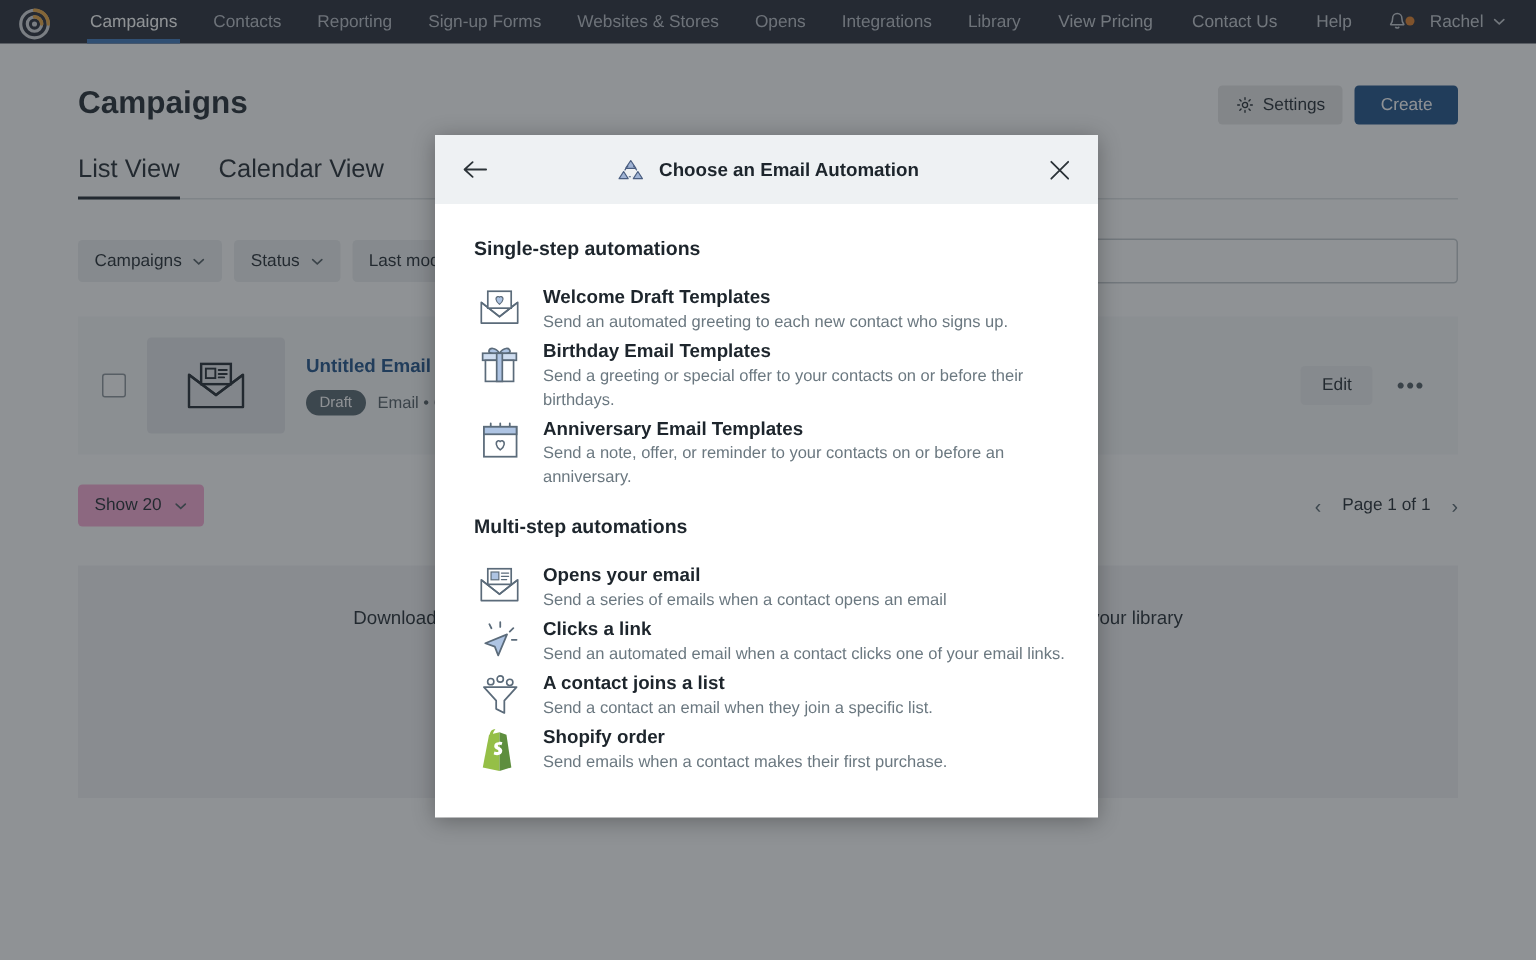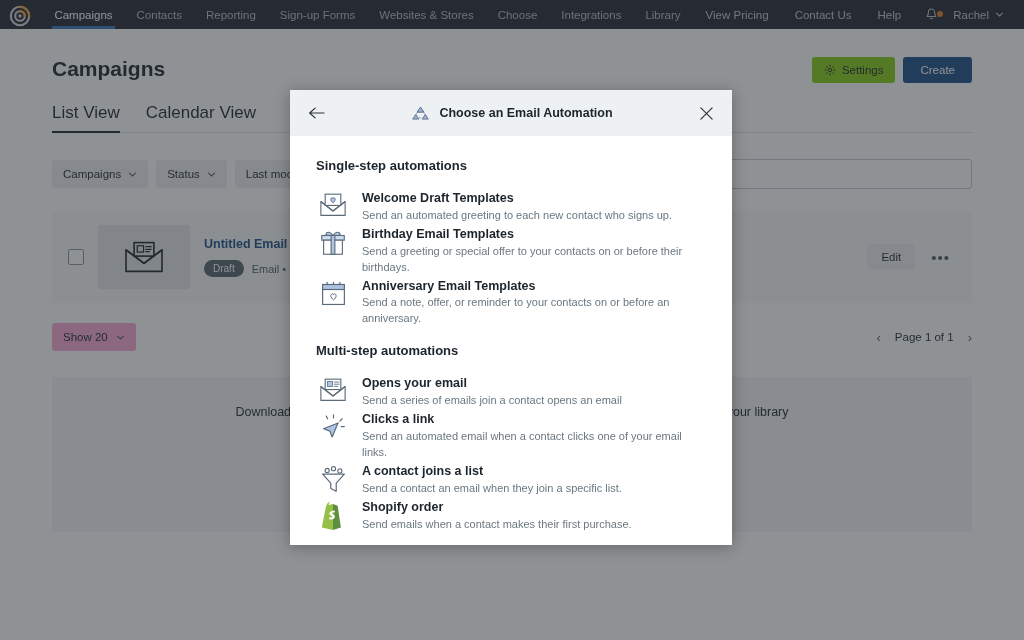--- a/index.html
+++ b/index.html
@@ -41,21 +41,21 @@
     width: 6px; height: 6px; border-radius: 50%; background: #e07c24;
   }
   .user-menu { display: flex; align-items: center; gap: 6px; color: #c3c7ce; font-size: 11.5px; padding: 0 12px 0 4px; cursor: pointer; }
 
   
   .page { position: absolute; top: 29px; left: 0; width: 1024px; height: 611px; background: #fff; }
   .page-head { padding: 28px 52px 0 52px; display: flex; align-items: flex-start; }
   .page-title { font-size: 21px; font-weight: bold; color: #1d252c; }
   .head-actions { margin-left: auto; display: flex; align-items: center; gap: 8px; }
   .btn-settings {
-    background: #84cc16; color: #1d252c; border: none;
+    background: #e5e5e5; color: #1d252c; border: none;
     font-size: 11.5px; padding: 7px 12px; border-radius: 3px;
     display: flex; align-items: center; gap: 6px; cursor: pointer;
     font-family: inherit;
   }
   .btn-create {
     background: #1b4e87; color: #fff; border: none;
     font-size: 11.5px; padding: 7px 17px; border-radius: 3px; cursor: pointer;
     font-family: inherit;
   }
 
@@ -123,21 +123,21 @@
   }
   .modal-head {
     height: 46px; background: #eef1f3; display: flex; align-items: center;
     padding: 0 14px; flex: none;
   }
   .mh-back { background:none; border:none; cursor:pointer; color:#2c3439; display:flex; align-items:center; padding:4px; }
   .mh-center { flex: 1; display: flex; align-items: center; justify-content: center; gap: 9px; }
   .mh-title { font-size: 12.5px; font-weight: bold; color: #1d252c; }
   .mh-close { background:none; border:none; cursor:pointer; color:#2c3439; display:flex; align-items:center; padding:4px; }
 
-  .modal-body { flex: 1; padding: 22px 30px 10px 26px; overflow: hidden; }
+  .modal-body { flex: 1; padding: 22px 14px 10px 26px; overflow: hidden; }
   .section-title { font-size: 13px; font-weight: bold; color: #1d252c; margin-bottom: 17px; }
   .auto-item { display: flex; gap: 12px; align-items: flex-start; margin-bottom: 2px; cursor: pointer; }
   .auto-icon { width: 34px; flex: none; display: flex; align-items: flex-start; justify-content: center; padding-top: 2px; }
   .auto-text { flex: 1; min-width: 0; }
   .auto-name { font-size: 12.5px; font-weight: bold; color: #1d252c; line-height: 1.35; }
   .auto-desc { font-size: 11px; color: #6b7880; line-height: 1.45; margin-top: 1px; }
   .section-gap { height: 14px; }
 </style>
 </head>
 <body>
@@ -165,21 +165,21 @@
       <div class="nav-item">
           <span>Reporting</span>
         </div>
       <div class="nav-item">
           <span>Sign-up Forms</span>
         </div>
       <div class="nav-item">
           <span>Websites &amp; Stores</span>
         </div>
       <div class="nav-item">
-          <span>Choose</span>
+          <span>Opens</span>
         </div>
       <div class="nav-item">
           <span>Integrations</span>
         </div>
       <div class="nav-item">
           <span>Library</span>
         </div>
     </div>
 
     <div class="nav-right">
@@ -399,21 +399,21 @@
           <svg width="30" height="26" viewBox="0 0 34 30">
             <path d="M3 11 L17 22 L31 11 L31 27 L3 27 Z" fill="none" stroke="#5b6b7a" stroke-width="1.3" stroke-linejoin="round"></path>
             <path d="M3 11 L17 22 L31 11" fill="none" stroke="#5b6b7a" stroke-width="1.3"></path>
             <rect x="8" y="2.5" width="18" height="12" fill="#fff" stroke="#5b6b7a" stroke-width="1.3"></rect>
             <rect x="10.5" y="5" width="6" height="6" fill="#aec4e3" stroke="#5b6b7a" stroke-width="0.9"></rect>
             <path d="M18.5 5.8h5.5M18.5 8.3h5.5M18.5 10.8h4" stroke="#5b6b7a" stroke-width="1" stroke-linecap="round"></path>
           </svg>
         </div>
         <div class="auto-text">
           <div class="auto-name">Opens your email</div>
-          <div class="auto-desc">Send a series of emails join a contact opens an email</div>
+          <div class="auto-desc">Send a series of emails when a contact opens an email</div>
         </div>
       </div>
 
       <div class="auto-item">
         <div class="auto-icon">
           <svg width="29" height="28" viewBox="0 0 32 30">
             <path d="M5 17 L21 10.5 L14.5 26 L12 19.5 Z" fill="#aec4e3" stroke="#5b6b7a" stroke-width="1.3" stroke-linejoin="round"></path>
             <path d="M16 5 v-3.5 M23 8.5 l2.6-2.6 M24.5 14.5 h3.5 M9.5 6 L8 3" stroke="#5b6b7a" stroke-width="1.3" stroke-linecap="round"></path>
           </svg>
         </div>

